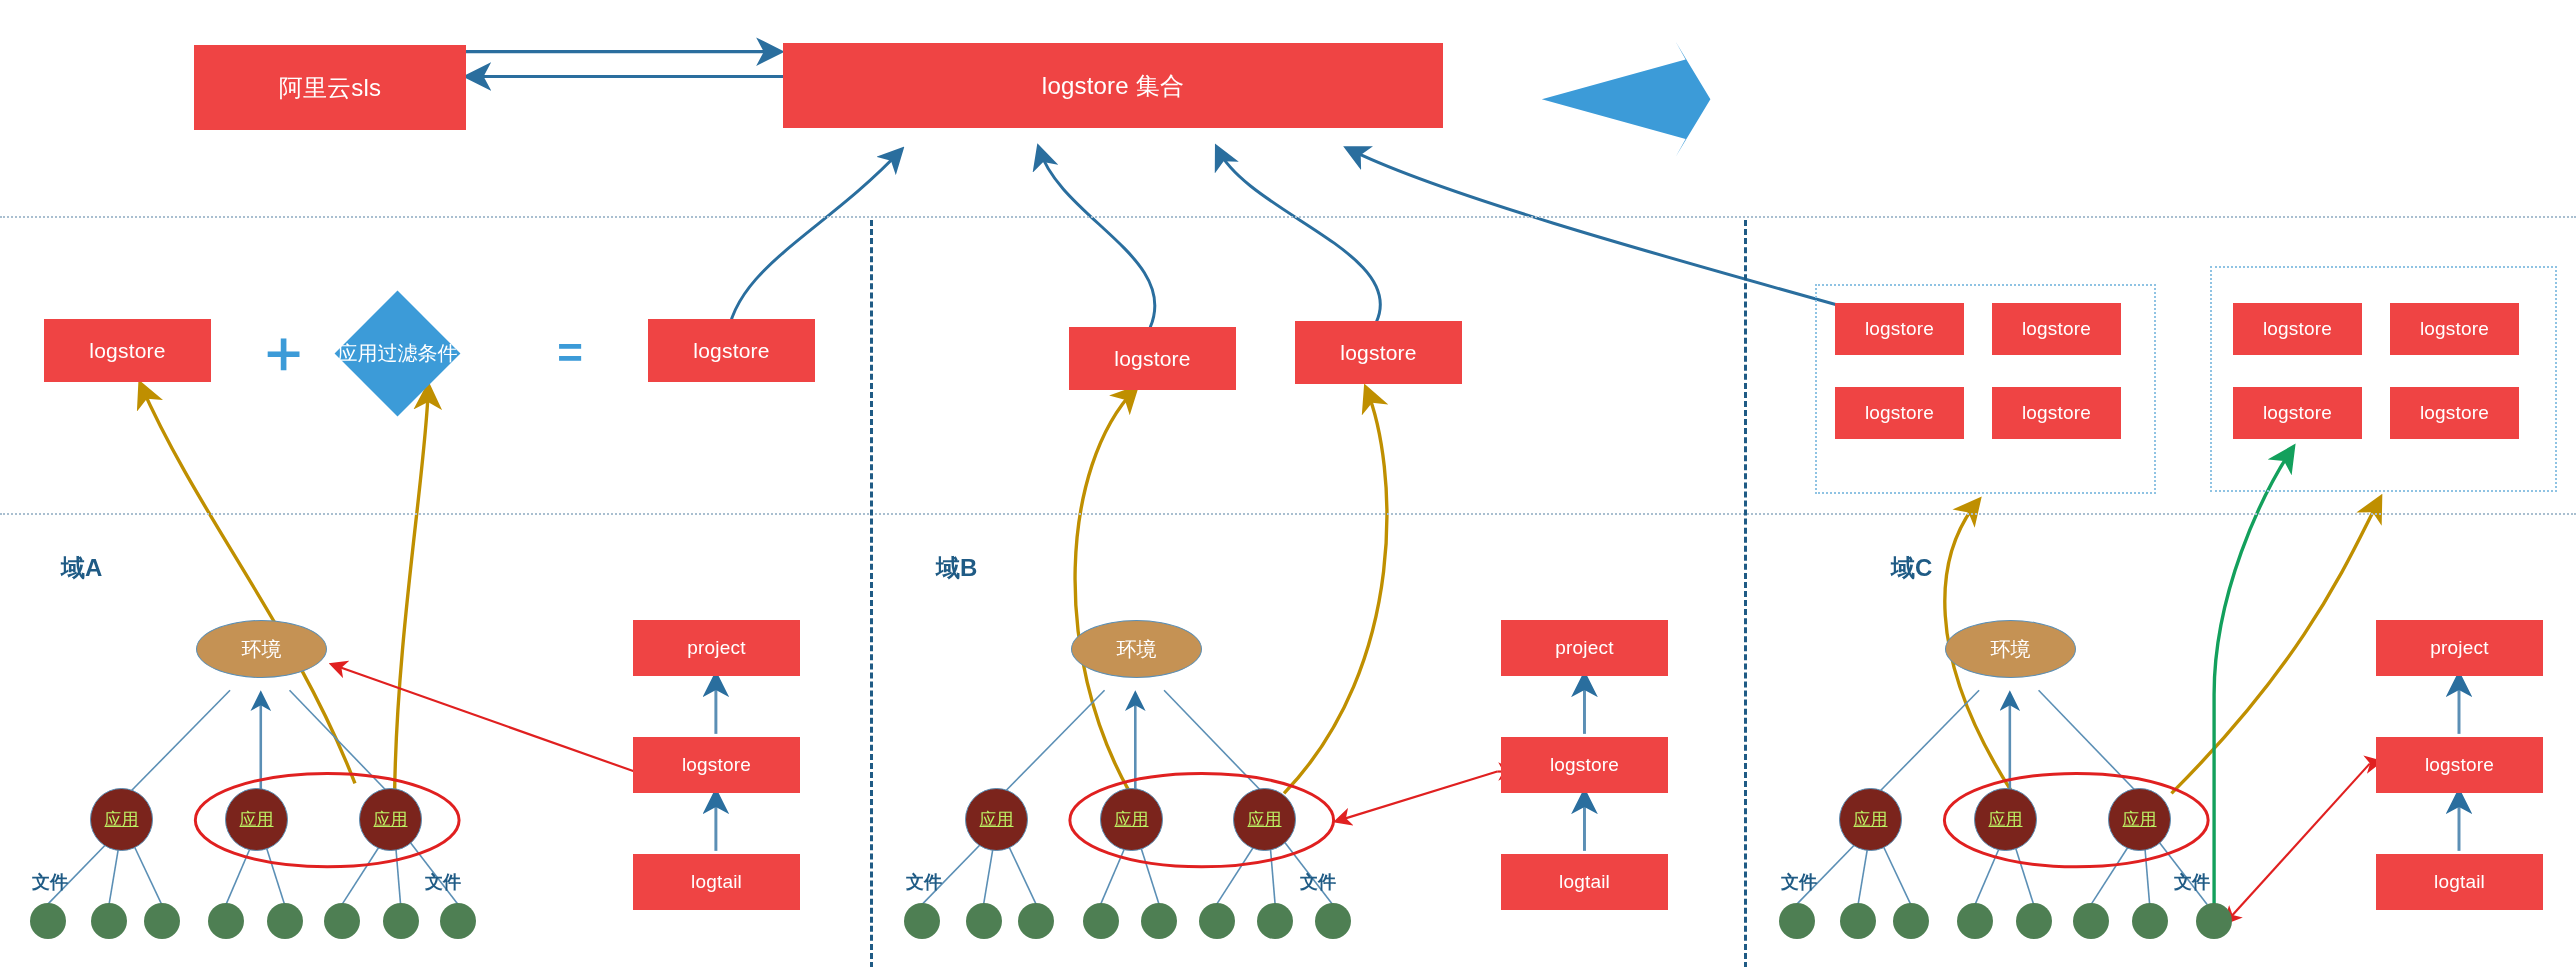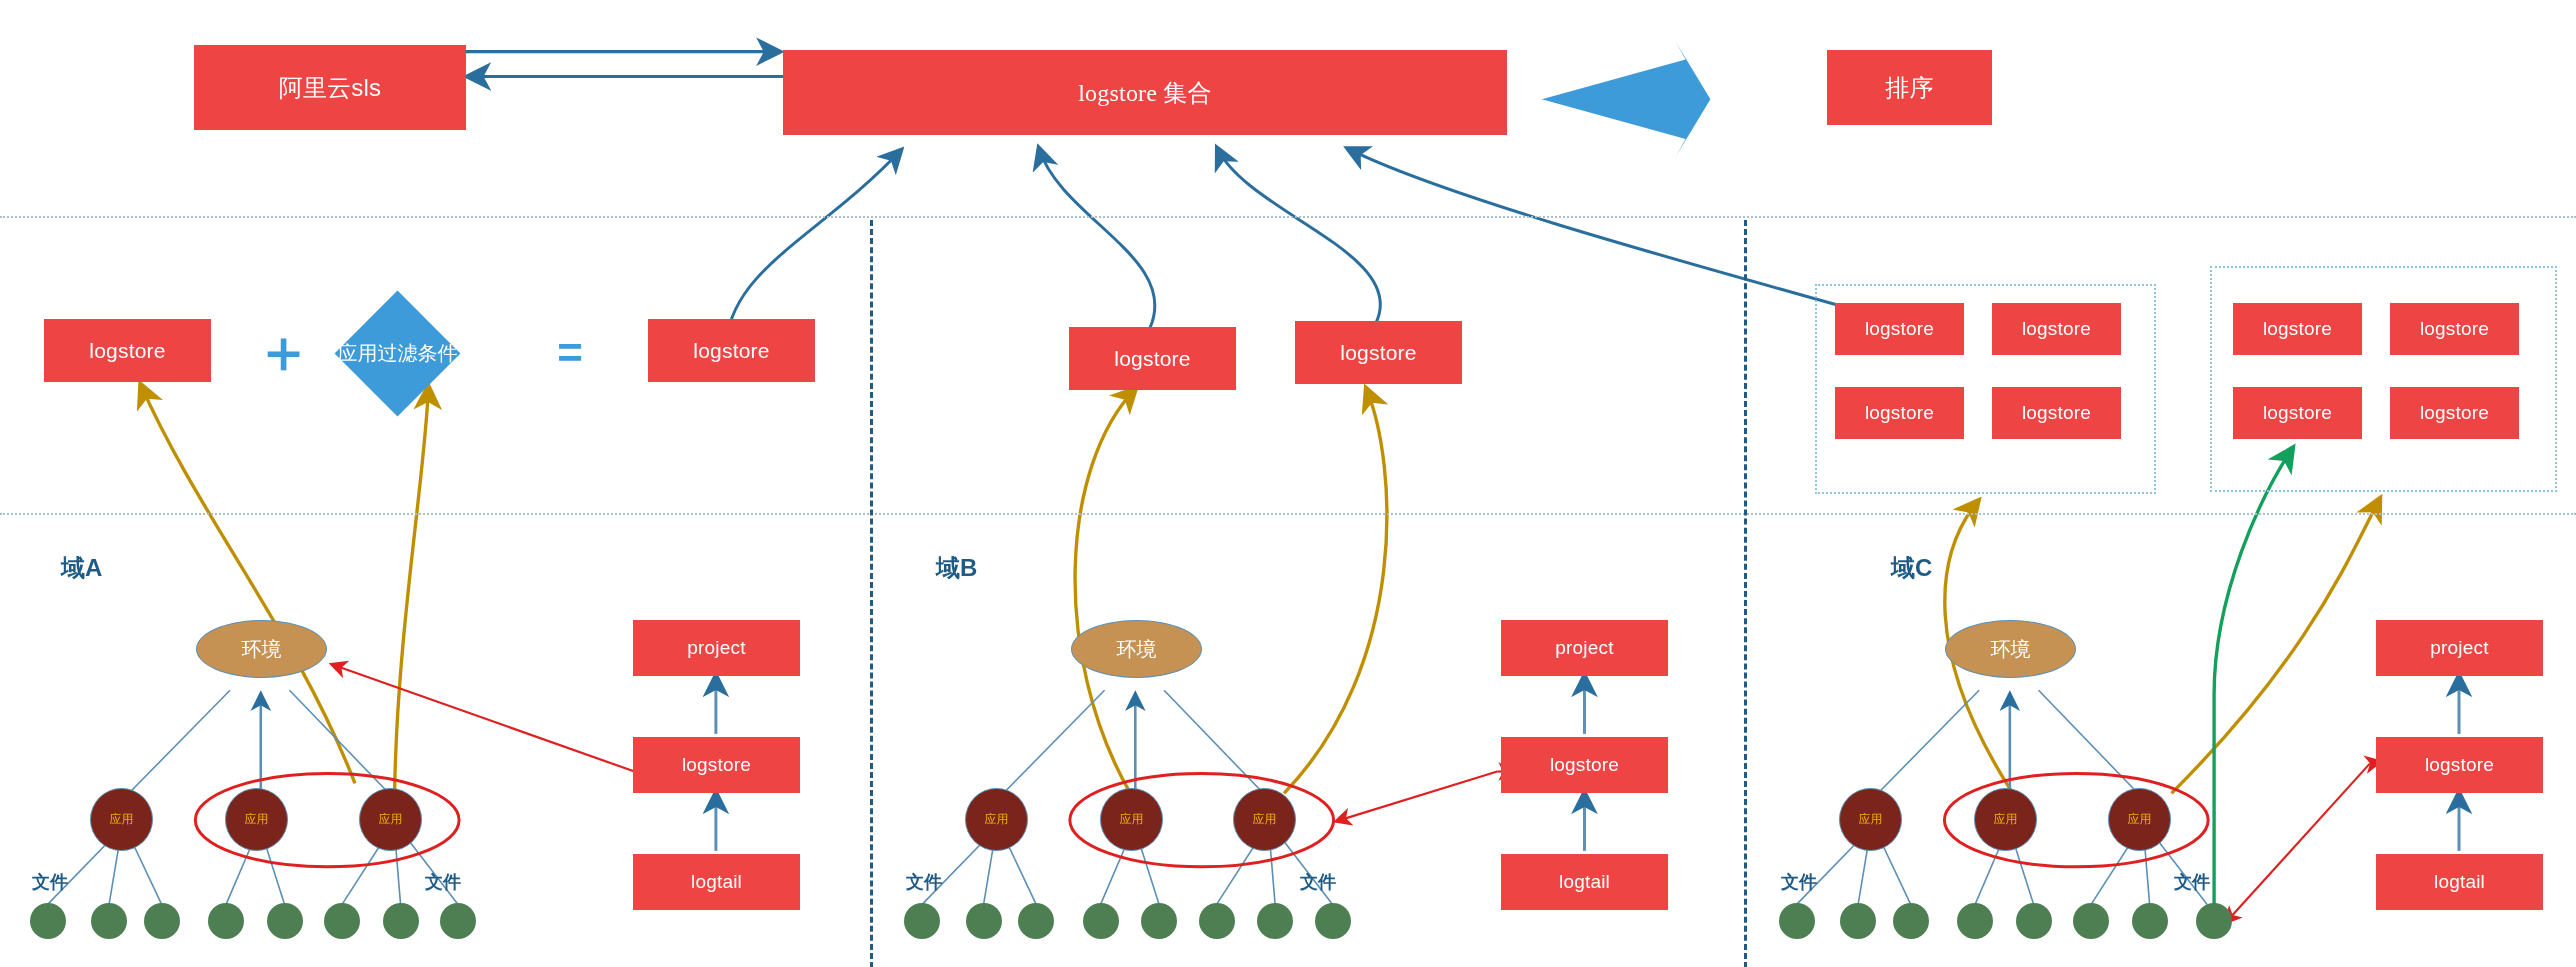--- a/index.html
+++ b/index.html
@@ -7,21 +7,21 @@
   #stage{position:relative;width:2576px;height:968px;overflow:hidden;background:#fff;}
   #edges{position:absolute;left:0;top:0;width:2576px;height:968px;pointer-events:none;}
   .node{position:absolute;box-sizing:border-box;display:flex;align-items:center;justify-content:center;text-align:center;}
   .bluebox{background:#ef4444;color:#ffffff;font-size:21px;letter-spacing:0.2px;}
   .bluebox.sm{font-size:19px;}
   .bigbox{font-size:24px;}
   .diamond{background:transparent;color:#fff;font-size:20px;}
   .diamond .dshape{position:absolute;left:0;top:0;width:100%;height:100%;background:#3C9BD8;transform:rotate(45deg);}
   .diamond .dlabel{position:relative;z-index:2;white-space:nowrap;}
   .ellipse-env{background:#C59254;border:1.5px solid #5B8FB5;border-radius:50%;color:#ffffff;font-size:20px;}
-  .circle-app{background:#7B241C;border:1.5px solid #5B8FB5;border-radius:50%;color:#eab308;font-size:12px;}
+  .circle-app{background:#7B241C;border:1.5px solid #5B8FB5;border-radius:50%;color:#bef264;font-size:17px;text-decoration:underline;}
   .circle-file{background:#4E7F53;border-radius:50%;}
   .domain-label{color:#1F5B85;font-size:24px;font-weight:bold;}
   .file-label{color:#1F5B85;font-size:18px;font-weight:bold;}
   .plus,.equals{color:#3C9BD8;font-weight:bold;}
   .plus{font-size:58px;line-height:1;}
   .equals{font-size:44px;line-height:1;}
   .dotgroup{position:absolute;box-sizing:border-box;border:2px dotted #8FC3E3;}
   .hdiv{position:absolute;height:0;border-top:2px dotted #A9BFD0;}
   .vdiv{position:absolute;width:0;border-left:3px dashed #1F5B85;}
 </style>
@@ -126,23 +126,22 @@
   </svg>
 
   <div class="hdiv" style="left:0;top:216px;width:2576px;"></div>
   <div class="hdiv" style="left:0;top:513px;width:2576px;"></div>
 
   <div class="vdiv" style="left:870px;top:220px;height:748px;"></div>
   <div class="vdiv" style="left:1744px;top:220px;height:748px;"></div>
 
   <div class="node bluebox bigbox" style="left:194px;top:45px;width:272px;height:85px;">阿里云sls</div>
 
-  <div class="node bluebox bigbox" style="left:783px;top:50px;width:724px;height:85px;font-family:Liberation Serif, serif;">logstore 集合</div>
-
-  <div class="node bluebox bigbox" style="left:1827px;top:50px;width:165px;height:75px;">排序</div>
+  <div class="node bluebox bigbox" style="left:783px;top:43px;width:660px;height:85px;">logstore 集合</div>
+
 
 
   <div class="node bluebox" style="left:44px;top:319px;width:167px;height:63px;">logstore</div>
 
   <div class="node plus" style="left:254px;top:315px;width:59px;height:71px;">＋</div>
 
   <div class="node diamond" style="left:353px;top:309px;width:89px;height:89px;">
     <span class="dshape"></span>
     <span class="dlabel">应用过滤条件</span>
   </div>

